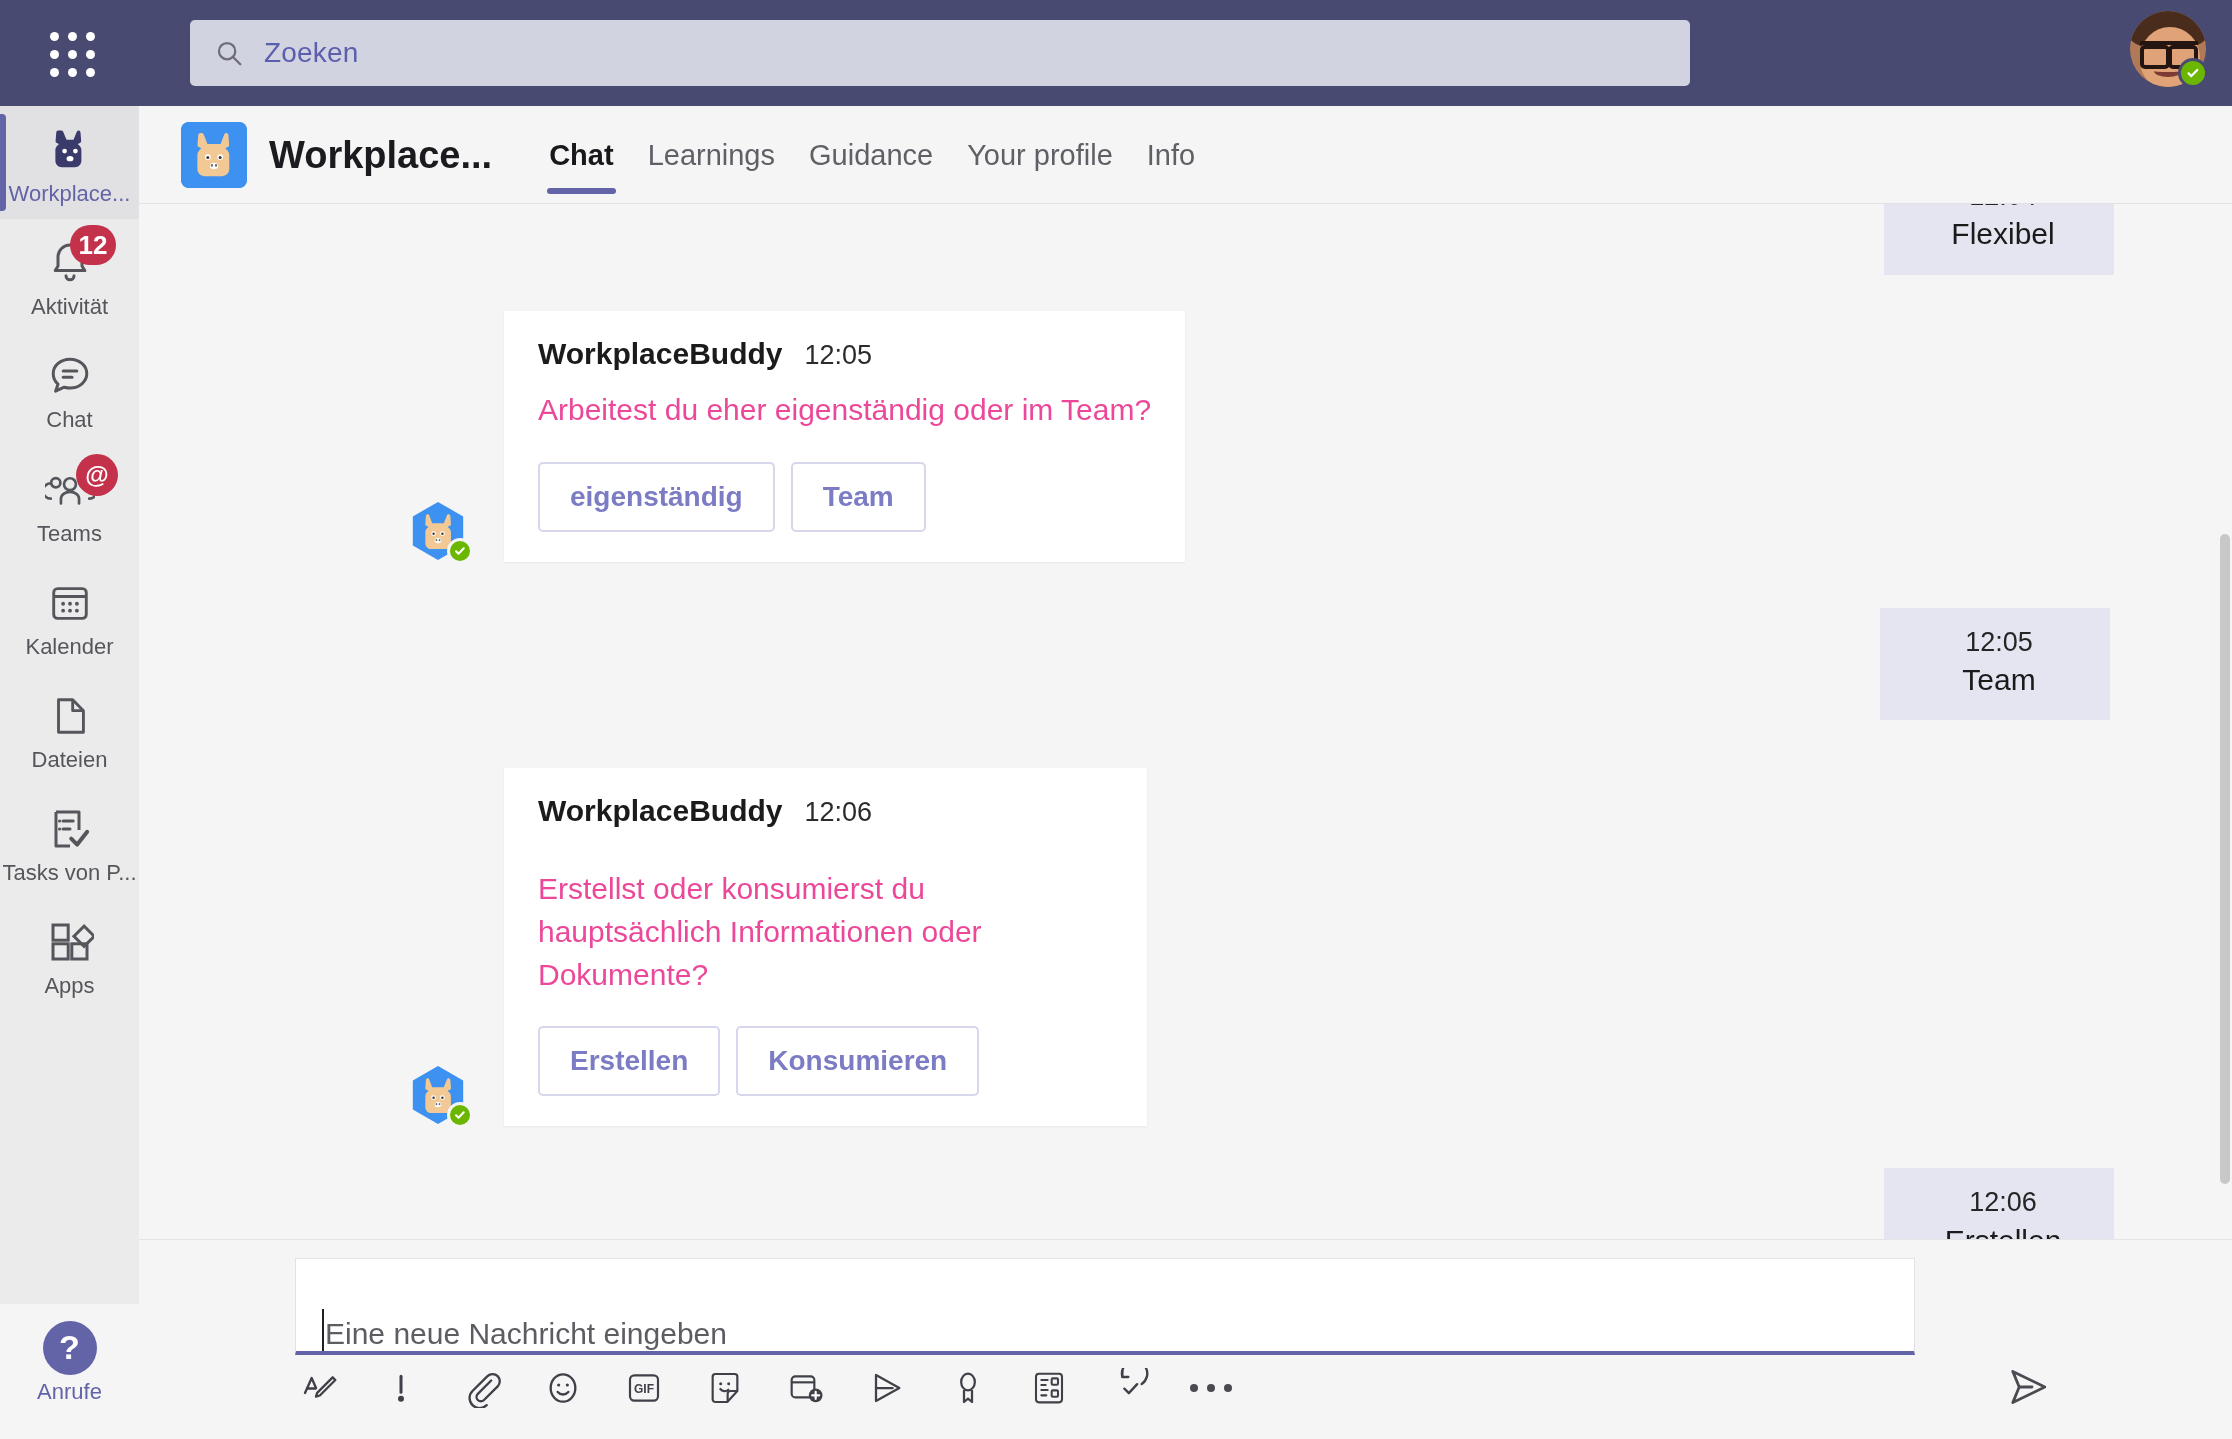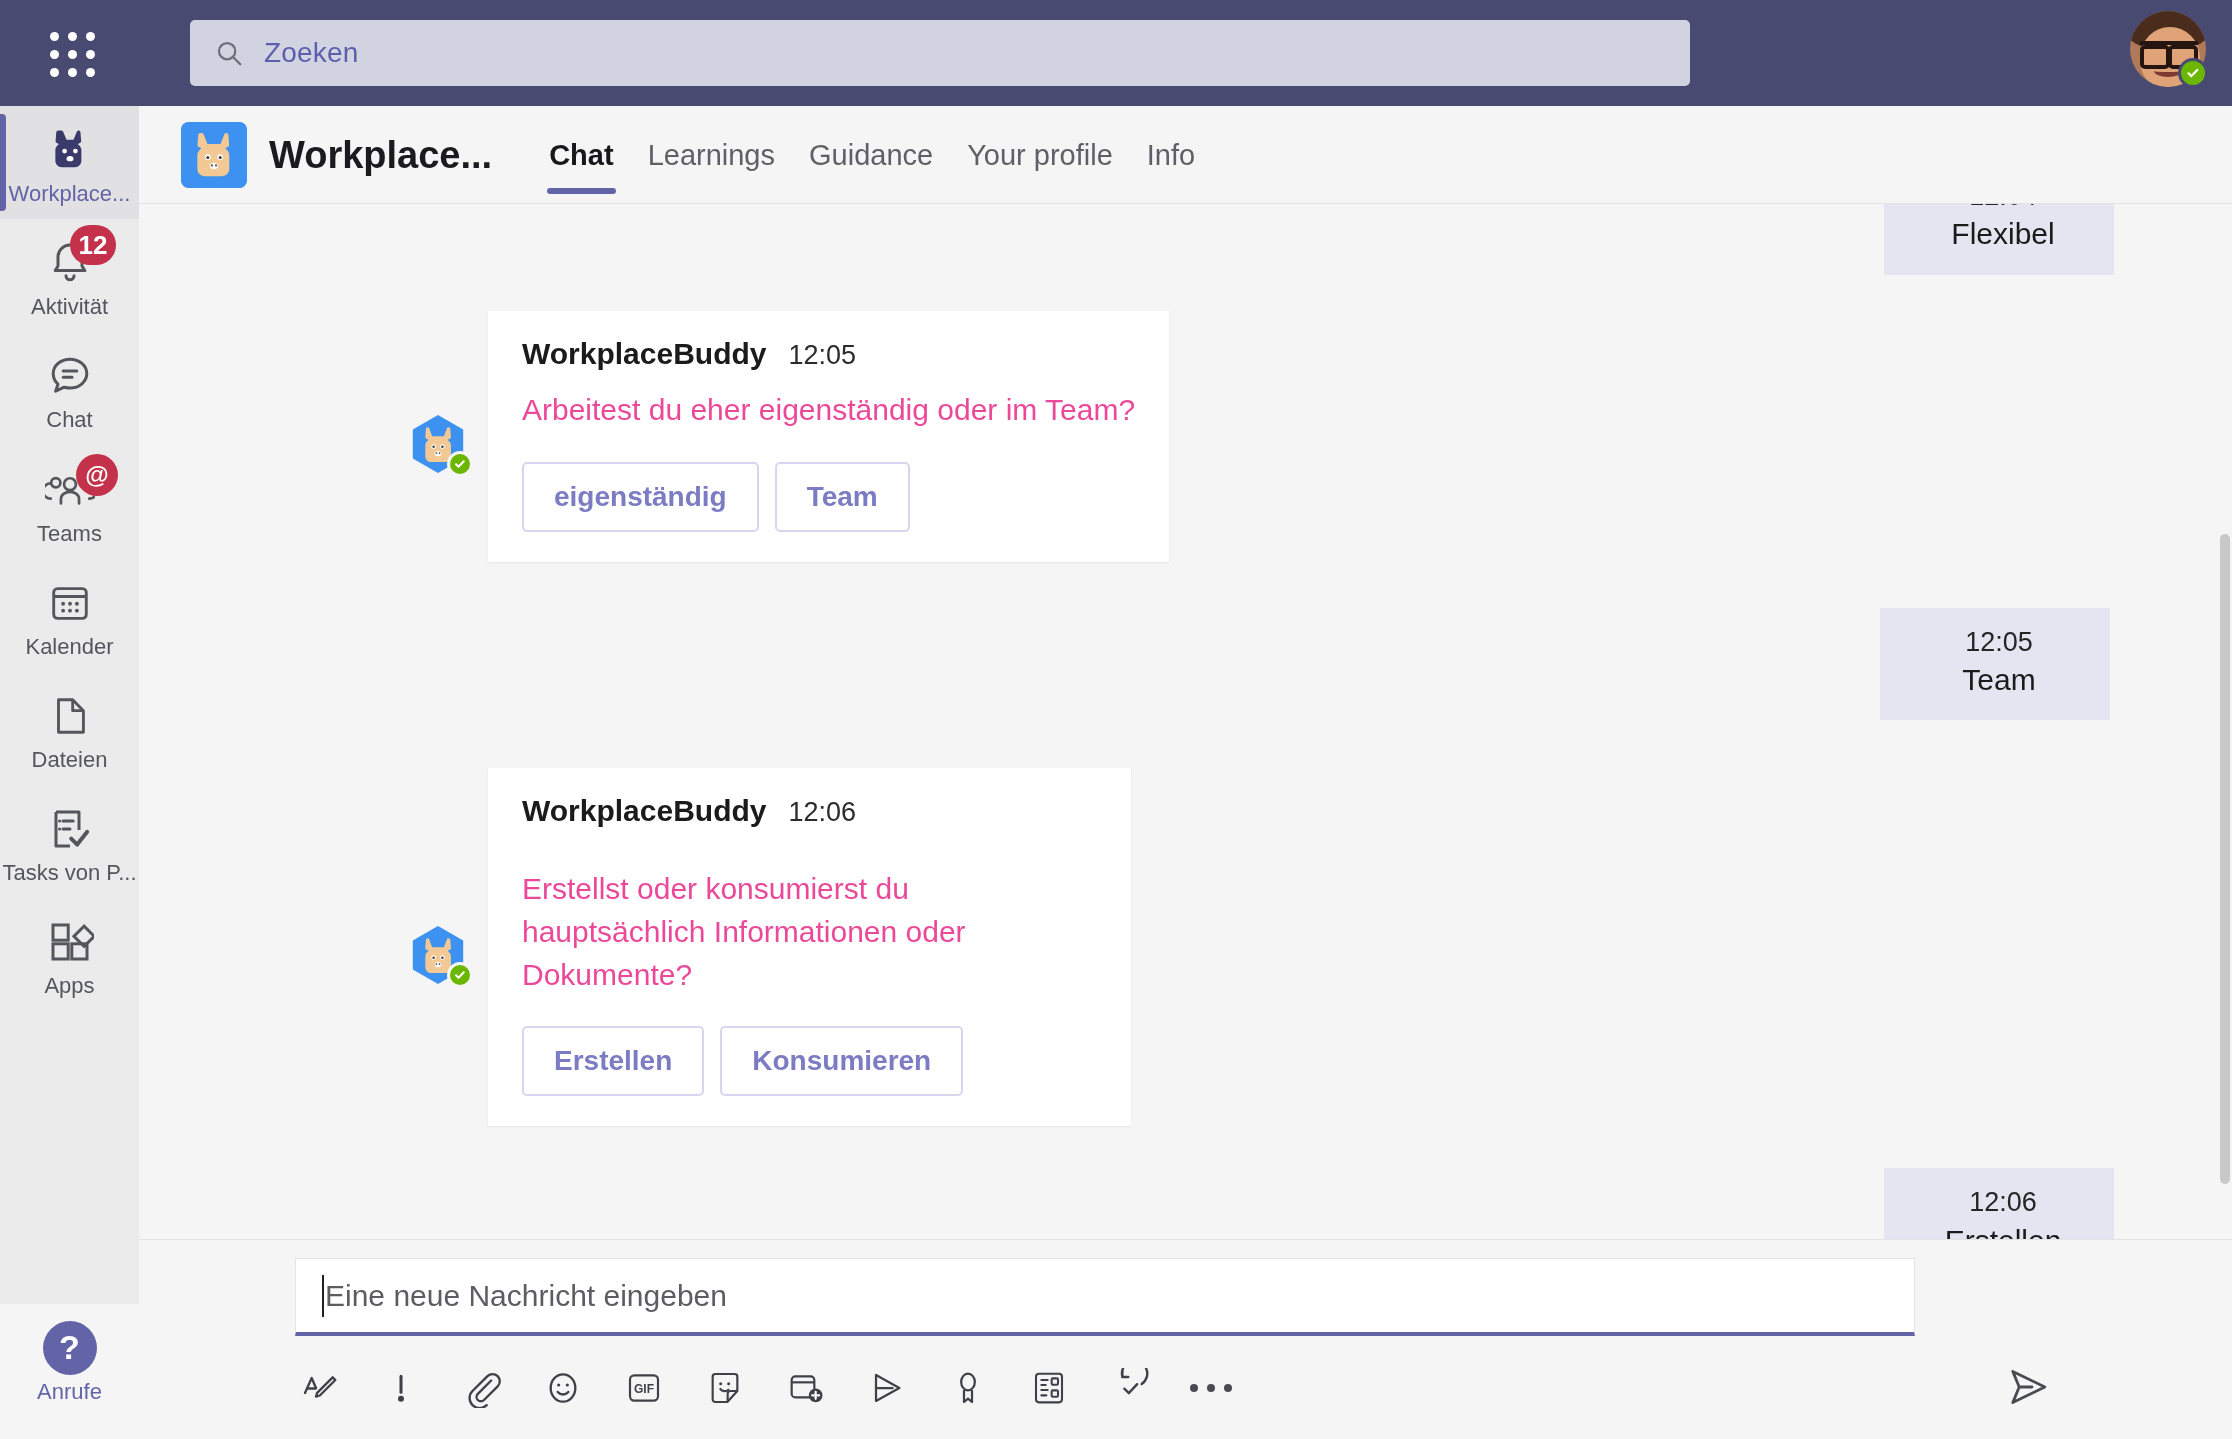--- a/index.html
+++ b/index.html
@@ -187,21 +187,21 @@
   .bubble-out {
     background: #e5e5f1;
     padding: 16px 24px 20px 32px;
     margin-right: 118px;
     min-width: 230px;
     text-align: center;
   }
   .bubble-out .time { font-size: 27px; color: #252525; line-height: 1.35; }
   .bubble-out .body { font-size: 30px; color: #1b1b1b; line-height: 1.35; }
 
-  .msg-in { display: flex; align-items: center; padding-left: 268px; }
+  .msg-in { display: flex; align-items: flex-end; padding-left: 268px; gap: 16px; }
   .av {
     width: 62px; height: 62px; flex: none;
     position: relative; margin-top: 16px;
   }
   .hexwrap { width: 62px; height: 62px; }
   .av .pres {
     position: absolute; right: -4px; bottom: -2px;
     width: 26px; height: 26px; border-radius: 50%;
     background: #6bb700; border: 3px solid #f5f5f5;
     display:flex; align-items:center; justify-content:center;
@@ -241,25 +241,25 @@
 
   
   .compose {
     position: absolute; bottom: 0; left: 0;
     width: 2093px; height: 200px;
     background: #f5f5f5;
     border-top: 1px solid #e4e4e6;
   }
   .inputbox {
     position: absolute; left: 156px; top: 18px;
-    width: 1620px; height: 78px;
+    width: 1620px; height: 97px;
     background: #ffffff;
     border: 1px solid #e3e3e6;
     border-bottom: 4px solid #6264a7;
-    display: flex; align-items: center;
+    display: flex; align-items: flex-end;
     padding-left: 26px;
   }
   .caret {
     width: 2px; height: 42px; background: #202020;
   }
   .placeholder {
     font-size: 30px; color: #5c5c62;
     margin-left: 1px;
   }
   .toolbar {

